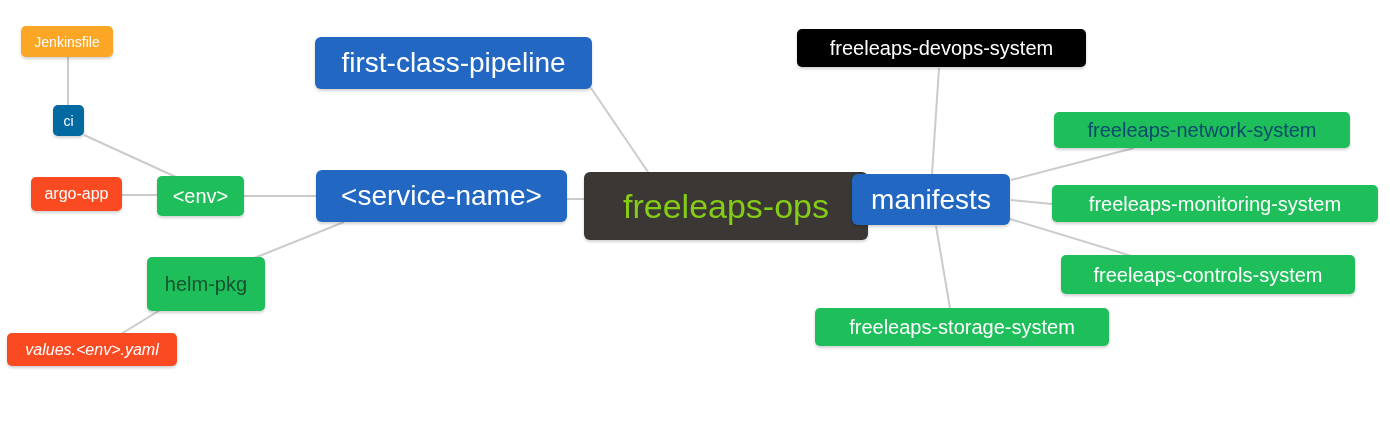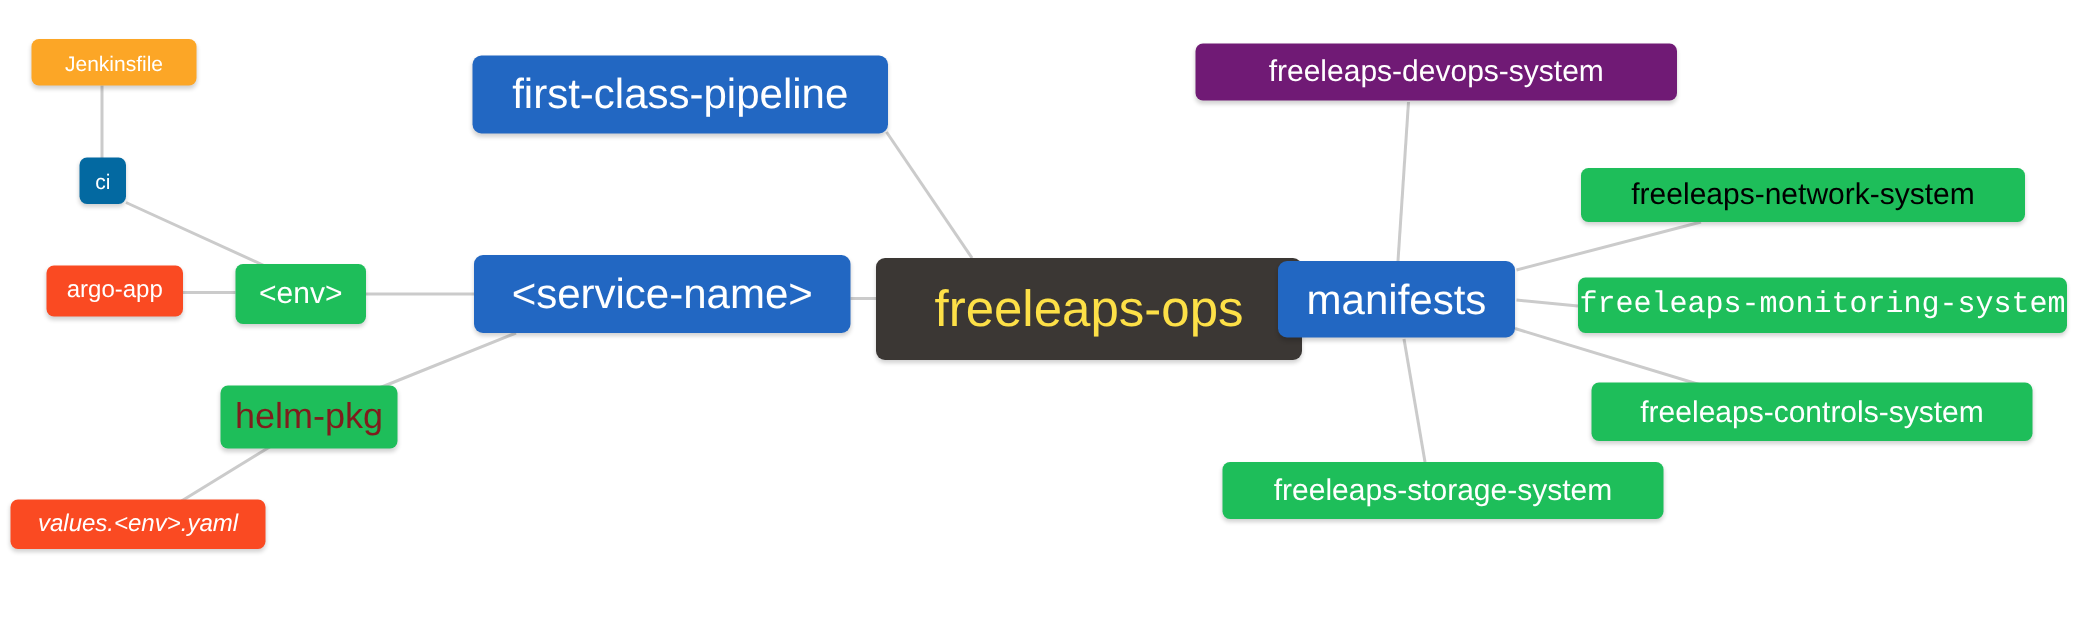--- a/index.html
+++ b/index.html
@@ -47,57 +47,57 @@
       <line x1="183" y1="296" x2="121" y2="334" stroke="#CBCBCB" stroke-width="2"></line>
       <line x1="648" y1="172" x2="591" y2="88" stroke="#CBCBCB" stroke-width="2"></line>
       <line x1="584" y1="199" x2="567" y2="199" stroke="#CBCBCB" stroke-width="2"></line>
       <line x1="847" y1="201" x2="852" y2="201" stroke="#CBCBCB" stroke-width="2"></line>
       <line x1="932" y1="174" x2="939" y2="68" stroke="#CBCBCB" stroke-width="2"></line>
       <line x1="1011" y1="180" x2="1134" y2="148" stroke="#CBCBCB" stroke-width="2"></line>
       <line x1="1011" y1="200" x2="1052" y2="204" stroke="#CBCBCB" stroke-width="2"></line>
       <line x1="1010" y1="219" x2="1135" y2="257" stroke="#CBCBCB" stroke-width="2"></line>
       <line x1="936" y1="226" x2="950" y2="308" stroke="#CBCBCB" stroke-width="2"></line>
     </svg>
-<div class="node root" style="left: 584px; top: 172px; width: 284px; height: 68px; font-size: 34px; background: rgb(59, 55, 52); color: #fde047;">
+<div class="node root" style="left: 584px; top: 172px; width: 284px; height: 68px; font-size: 34px; background: rgb(59, 55, 52); color: #84cc16;">
       <span>freeleaps-ops</span>
     </div>
     <div class="node branch" style="left: 315px; top: 37px; width: 277px; height: 52px; font-size: 28px; background: rgb(34, 103, 194); color: rgb(255, 255, 255);">
       <span>first-class-pipeline</span>
     </div>
     <div class="node branch" style="left: 316px; top: 170px; width: 251px; height: 52px; font-size: 28px; background: rgb(34, 103, 194); color: rgb(255, 255, 255);">
       <span>&lt;service-name&gt;</span>
     </div>
     <div class="node branch" style="left: 852px; top: 174px; width: 158px; height: 51px; font-size: 28px; background: rgb(34, 103, 194); color: rgb(255, 255, 255);">
       <span>manifests</span>
     </div>
     <div class="node green" style="left: 157px; top: 176px; width: 87px; height: 40px; font-size: 20px; background: rgb(30, 190, 90); color: rgb(255, 255, 255); text-align: center;">
       <span>&lt;env&gt;</span>
     </div>
-    <div class="node green" style="left: 147px; top: 257px; width: 118px; height: 42px; font-size: 24px; background: rgb(30, 190, 90); color: #7f1d1d;">
+    <div class="node green" style="left: 147px; top: 257px; width: 118px; height: 54px; font-size: 20px; background: rgb(30, 190, 90); color: #14532d;">
       <span>helm-pkg</span>
     </div>
     <div class="node red" style="left: 53px; top: 105px; width: 31px; height: 31px; font-size: 14px; background: #0369a1; color: rgb(255, 255, 255);">
       <span>ci</span>
     </div>
     <div class="node red" style="left: 31px; top: 177px; width: 91px; height: 34px; font-size: 16px; background: rgb(250, 74, 34); color: rgb(255, 255, 255);">
       <span>argo-app</span>
     </div>
     <div class="node red" style="left: 7px; top: 333px; width: 170px; height: 33px; font-size: 16px; background: rgb(250, 74, 34); color: rgb(255, 255, 255); font-style: italic;">
       <span>values.&lt;env&gt;.yaml</span>
     </div>
-    <div class="node orange" style="left: 21px; top: 26px; width: 110px; height: 31px; font-size: 14px; background: rgb(252, 166, 38); color: rgb(255, 255, 255); align-items: center;">
+    <div class="node orange" style="left: 21px; top: 26px; width: 92px; height: 31px; font-size: 14px; background: rgb(252, 166, 38); color: rgb(255, 255, 255); align-items: center;">
       <span>Jenkinsfile</span>
     </div>
-    <div class="node green" style="left: 797px; top: 29px; width: 321px; height: 38px; font-size: 20px; background: #701a75; color: rgb(255, 255, 255);">
+    <div class="node green" style="left: 797px; top: 29px; width: 289px; height: 38px; font-size: 20px; background: #000000; color: rgb(255, 255, 255);">
       <span>freeleaps-devops-system</span>
     </div>
-    <div class="node green" style="left: 1054px; top: 112px; width: 296px; height: 36px; font-size: 20px; background: rgb(30, 190, 90); color: #000000;">
+    <div class="node green" style="left: 1054px; top: 112px; width: 296px; height: 36px; font-size: 20px; background: rgb(30, 190, 90); color: #0c4a6e;">
       <span>freeleaps-network-system</span>
     </div>
-    <div class="node green" style="left: 1052px; top: 185px; width: 326px; height: 37px; font-size: 20px; background: rgb(30, 190, 90); color: rgb(255, 255, 255); font-family: Liberation Mono, monospace;">
+    <div class="node green" style="left: 1052px; top: 185px; width: 326px; height: 37px; font-size: 20px; background: rgb(30, 190, 90); color: rgb(255, 255, 255);">
       <span>freeleaps-monitoring-system</span>
     </div>
     <div class="node green" style="left: 1061px; top: 255px; width: 294px; height: 39px; font-size: 20px; background: rgb(30, 190, 90); color: rgb(255, 255, 255);">
       <span>freeleaps-controls-system</span>
     </div>
     <div class="node green" style="left: 815px; top: 308px; width: 294px; height: 38px; font-size: 20px; background: rgb(30, 190, 90); color: rgb(255, 255, 255);">
       <span>freeleaps-storage-system</span>
     </div>
   </div>
 

